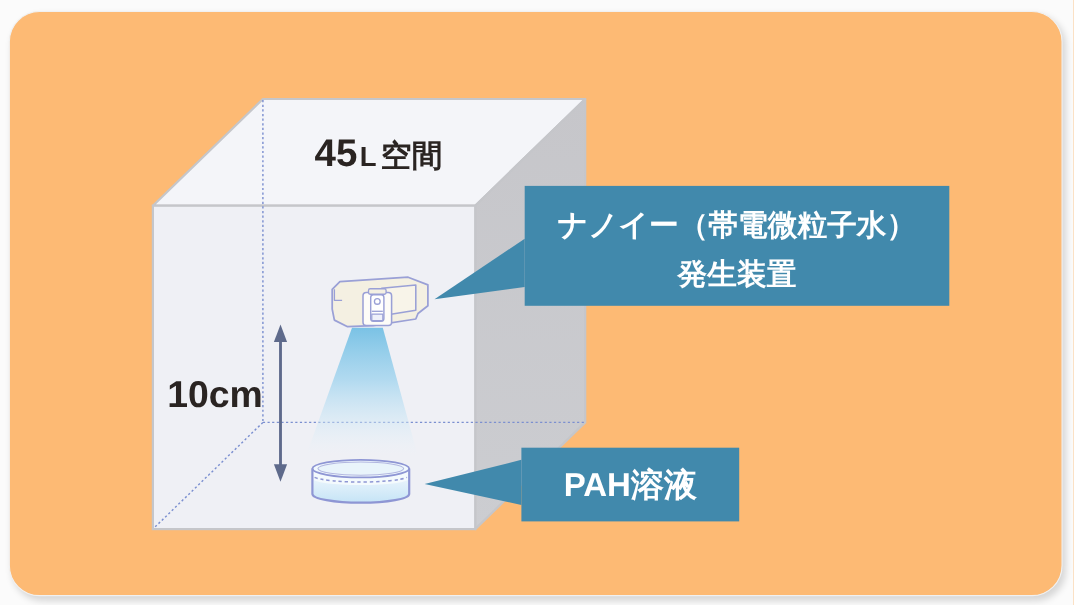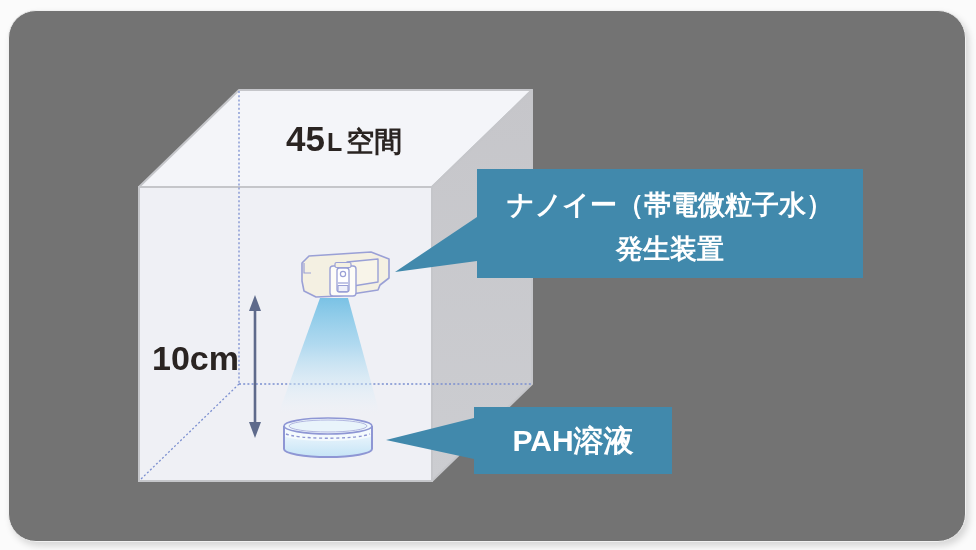--- a/index.html
+++ b/index.html
@@ -4,21 +4,21 @@
 <style>
   html,body{margin:0;padding:0;}
   body{
     width:976px;height:550px;
     background:#fbfbfb;
     font-family:"Liberation Sans","DejaVu Sans",sans-serif;
     position:relative;overflow:hidden;
   }
   .card{
     position:absolute;left:8px;top:10px;width:956px;height:530px;
-    background:#737373;border-radius:28px;
+    background:#fdba74;border-radius:28px;
     box-shadow:3px 4px 7px rgba(0,0,0,0.15);
     border:1px solid #f1f1f1;
     text-decoration:underline;
   }
   svg{position:absolute;left:0;top:0;}
   text{font-family:"Liberation Sans","DejaVu Sans",sans-serif;font-weight:bold;}
   .dark-label{fill:#2a2422;}
   .callout-text{fill:#ffffff;}
 </style>
 </head>

